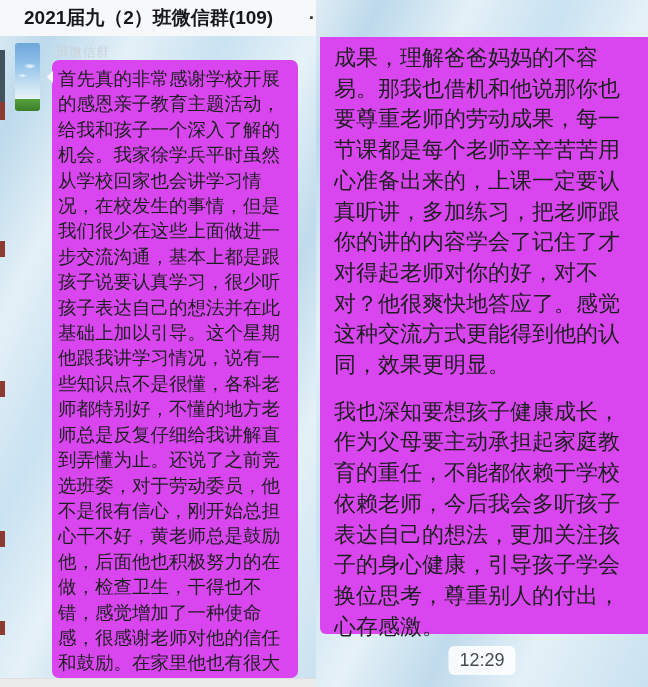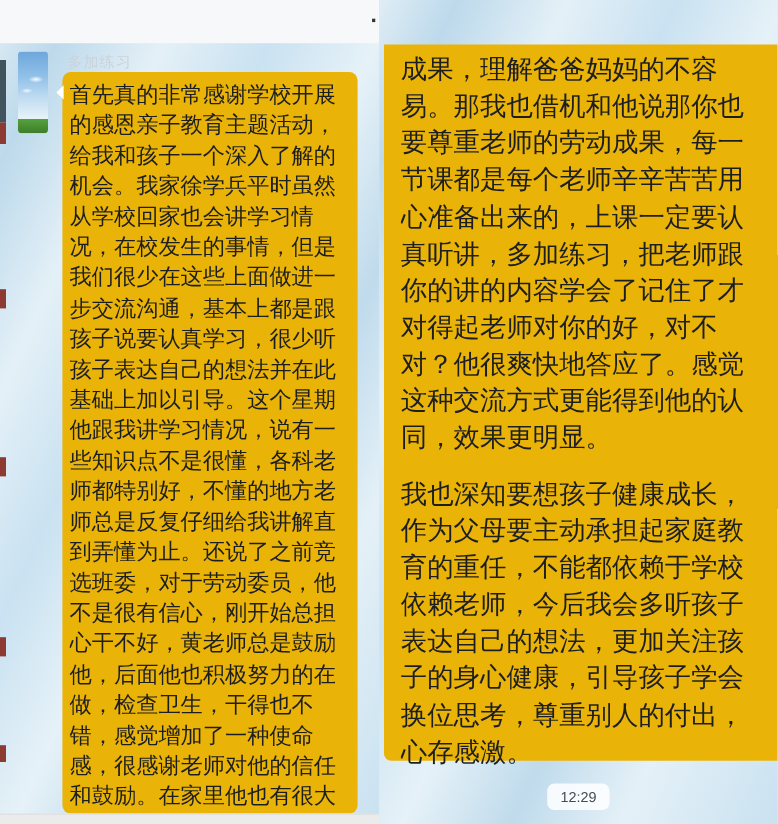--- a/index.html
+++ b/index.html
@@ -50,21 +50,21 @@
     background-image:
       radial-gradient(ellipse 9px 4px at 60% 34%, rgba(255,255,255,0.95), rgba(255,255,255,0) 70%),
       radial-gradient(ellipse 7px 3px at 30% 48%, rgba(255,255,255,0.8), rgba(255,255,255,0) 70%),
       linear-gradient(180deg,#6ea7db 0%,#8fc0e8 30%,#c2ddf2 58%,#e4f1f8 80%,#e9f3f6 82%,#56a03c 83%,#3c7e2a 100%);
   }
   .sender-name{
     position:absolute;left:56px;top:44px;
     font-size:12.5px;color:#ccd2d9;letter-spacing:1px;
   }
   .bubble{
-    position:absolute;background:#eab308;box-sizing:border-box;cursor:pointer;
+    position:absolute;background:#d946ef;box-sizing:border-box;cursor:pointer;
   }
   .bubble-left{
     left:52px;top:60px;width:246px;height:618px;border-radius:7px;
     padding:6px 0 0 6px;
   }
   .bubble-left .tail{
     position:absolute;left:-5px;top:11px;width:0;height:0;
     border-top:6px solid transparent;border-bottom:6px solid transparent;
     border-right:6px solid #ffffff;
   }
@@ -79,45 +79,46 @@
   .bubble-left .msg-text{font-size:18.5px;line-height:25.4px;width:240px;height:610px;}
   .bubble-right .msg-text{font-size:22px;line-height:30.7px;width:290px;}
   .bubble-right .para2{margin-top:16px;}
   .bottom-strip{
     position:absolute;left:0;right:0;bottom:0;height:8px;
     background:#ebebeb;border-top:1px solid #dfdfdf;
   }
   .time-pill{
     position:absolute;left:50%;transform:translateX(-50%);bottom:12px;
     background:rgba(255,255,255,0.85);color:#454b52;
-    font-size:12px;padding:4px 11px;border-radius:6px;
+    font-size:18px;padding:4px 11px;border-radius:6px;
   }
 </style>
 </head>
 <body>
 
 <div class="panel panel-left">
   <div class="wallpaper"></div>
 
   <div class="edge-artifacts">
     <div class="edge-mark dark"></div>
     <div class="edge-mark r1"></div>
     <div class="edge-mark r2"></div>
     <div class="edge-mark r3"></div>
     <div class="edge-mark r4"></div>
     <div class="edge-mark r5"></div>
   </div>
 
   <div class="chat-header">
+    <span>2021届九（2）班微信群(109)</span>
     <span class="more-dot">·</span>
   </div>
 
   <div class="avatar"></div>
 
-  <div class="sender-name">多加练习</div>
+  <div class="sender-name">班微信群</div>
 
   <div class="bubble bubble-left">
     <span class="tail"></span>
     <div class="msg-text">首先真的非常感谢学校开展的感恩亲子教育主题活动，给我和孩子一个深入了解的机会。我家徐学兵平时虽然从学校回家也会讲学习情况，在校发生的事情，但是我们很少在这些上面做进一步交流沟通，基本上都是跟孩子说要认真学习，很少听孩子表达自己的想法并在此基础上加以引导。这个星期他跟我讲学习情况，说有一些知识点不是很懂，各科老师都特别好，不懂的地方老师总是反复仔细给我讲解直到弄懂为止。还说了之前竞选班委，对于劳动委员，他不是很有信心，刚开始总担心干不好，黄老师总是鼓励他，后面他也积极努力的在做，检查卫生，干得也不错，感觉增加了一种使命感，很感谢老师对他的信任和鼓励。在家里他也有很大的改变，主动帮忙做家务。他说现在更加懂得尊重别人的劳动</div>
   </div>
 
   <div class="bottom-strip"></div>
 </div>
 
 <div class="panel panel-right">

